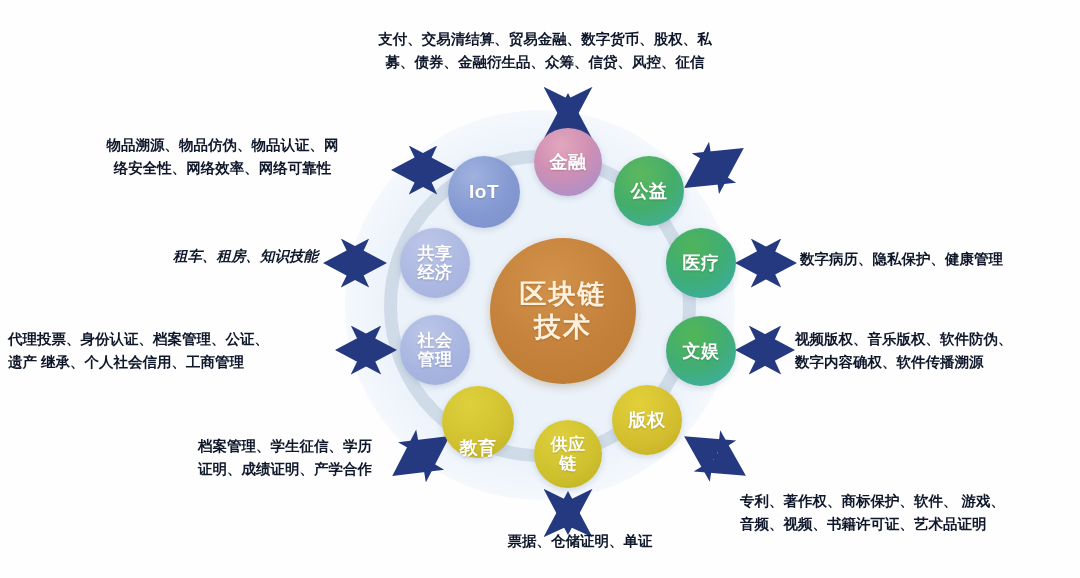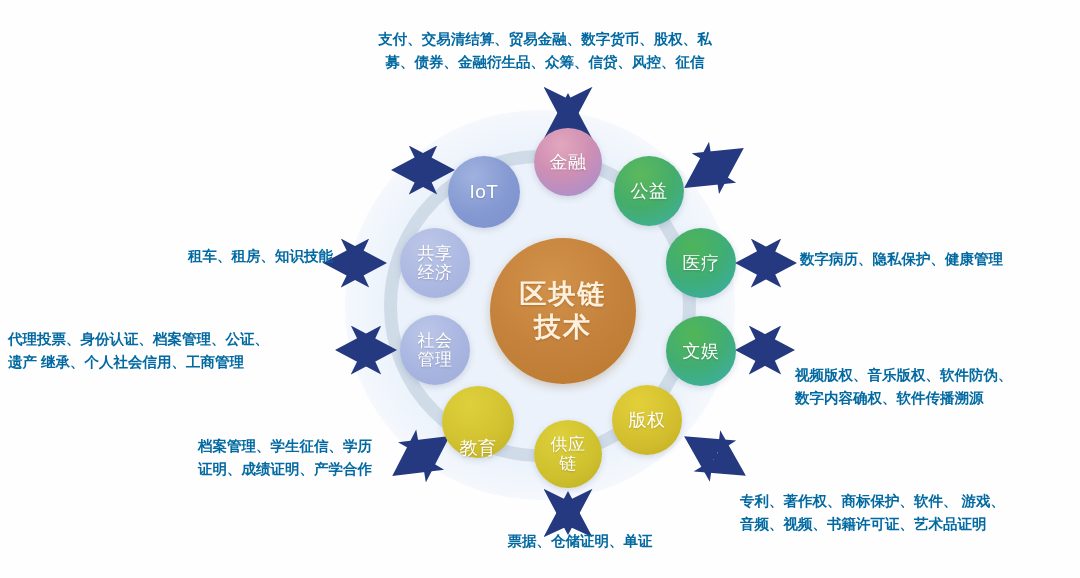--- a/index.html
+++ b/index.html
@@ -26,21 +26,21 @@
     border:13px solid #cdd9e6;
     box-sizing:border-box;
     opacity:.92;
   }
 
   
   .node{
     position:absolute;border-radius:50%;
     display:flex;align-items:center;justify-content:center;
     text-align:center;color:#ffffff;
-    font-weight:400;line-height:1.12;
+    font-weight:700;line-height:1.12;
     letter-spacing:.5px;
     text-shadow:0 1px 2px rgba(0,0,0,.18);
     box-shadow:0 2px 6px rgba(80,100,130,.22);
   }
   .node span{display:block;}
 
   .n-iot{background:radial-gradient(circle at 35% 28%, #9fb1de 0%, #8499d2 55%, #7c90cb 100%);}
   .n-jinrong{background:radial-gradient(circle at 40% 25%, #e2a7bc 0%, #cf8fb4 45%, #9f8fd0 100%);}
   .n-gongyi{background:radial-gradient(circle at 38% 26%, #5cb85c 0%, #44ad6b 50%, #3fb0a8 100%);}
   .n-yiliao{background:radial-gradient(circle at 38% 26%, #4fb45a 0%, #3fad76 50%, #3aaeae 100%);}
@@ -61,37 +61,37 @@
     letter-spacing:2px;
     text-shadow:0 1px 2px rgba(90,55,15,.3);
   }
 
   
   #arrows{position:absolute;left:0;top:0;width:1080px;height:578px;pointer-events:none;}
 
   
   .lbl{
     position:absolute;
-    color:#0369a1;
+    color:#0f172a;
     font-size:14.5px;
     line-height:1.62;
     font-weight:600;
     white-space:pre-line;
   }
   .lbl.c{text-align:center;}
   .lbl.r{text-align:right;}
   .lbl.l{text-align:left;}
 
   .l-finance   {left:330px; top:28px;  width:430px;}
   .l-iot       {left:60px;  top:134px; width:325px;}
   .l-charity   {left:748px; top:136px; width:220px;}
   .l-medical   {left:800px; top:248px; width:270px;}
-  .l-sharing   {left:103px;  top:245px; width:230px;}
+  .l-sharing   {left:88px;  top:245px; width:230px;font-style:italic;}
   .l-society   {left:8px;   top:328px; width:330px;}
-  .l-culture   {left:795px; top:328px; width:270px;margin-top:36px;}
+  .l-culture   {left:795px; top:328px; width:270px;}
   .l-copyright {left:740px; top:442px; width:330px;margin-top:48px;}
   .l-education {left:160px; top:435px; width:250px;}
   .l-supply    {left:455px; top:530px; width:250px;}
 </style>
 </head>
 <body>
 
 <div id="stage">
 
   <div class="wheel-glow"></div>
@@ -173,20 +173,22 @@
     <span>经济</span>
   </div>
 
   <div class="center-node">
     <span>区块链</span>
     <span>技术</span>
   </div>
 
   <div class="lbl c l-finance">支付、交易清结算、贸易金融、数字货币、股权、私
 募、债券、金融衍生品、众筹、信贷、风控、征信</div>
+  <div class="lbl c l-iot">物品溯源、物品仿伪、物品认证、网
+络安全性、网络效率、网络可靠性</div>
   <div class="lbl l l-medical">数字病历、隐私保护、健康管理</div>
   <div class="lbl r l-sharing">租车、租房、知识技能</div>
   <div class="lbl l l-society">代理投票、身份认证、档案管理、公证、
 遗产 继承、个人社会信用、工商管理</div>
   <div class="lbl l l-culture">视频版权、音乐版权、软件防伪、
 数字内容确权、软件传播溯源</div>
   <div class="lbl l l-copyright">专利、著作权、商标保护、软件、 游戏、
 音频、视频、书籍许可证、艺术品证明</div>
   <div class="lbl c l-education">档案管理、学生征信、学历
 证明、成绩证明、产学合作</div>

